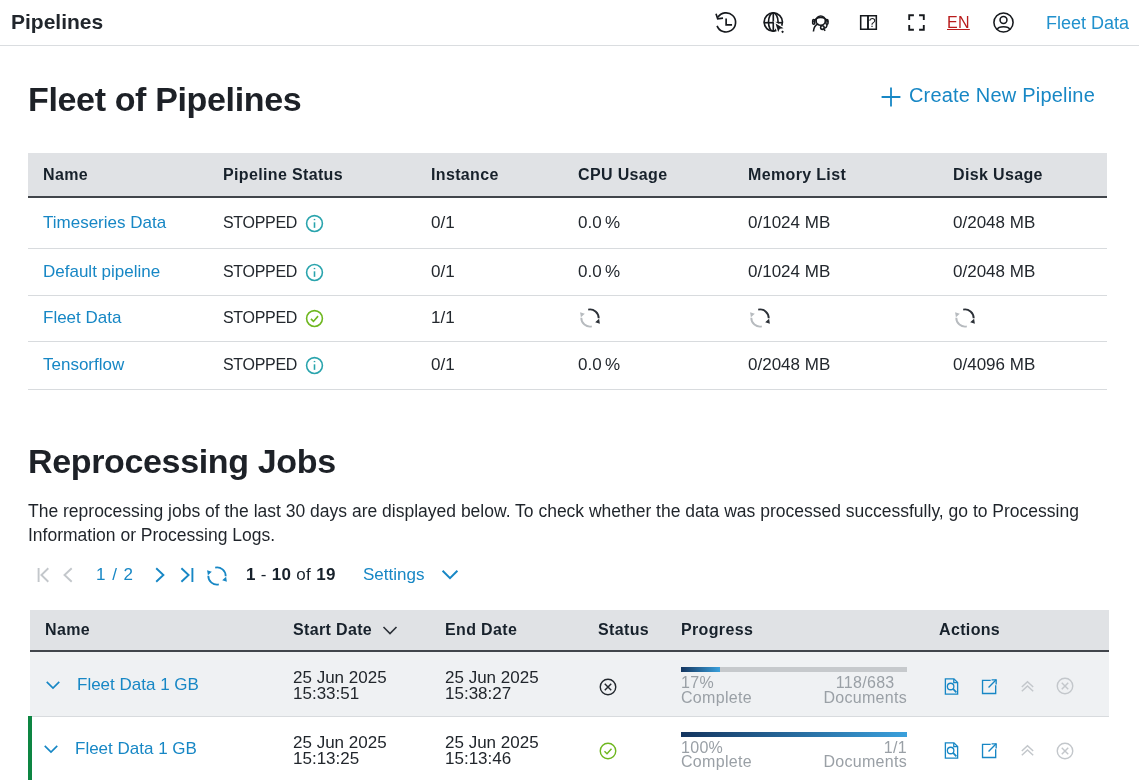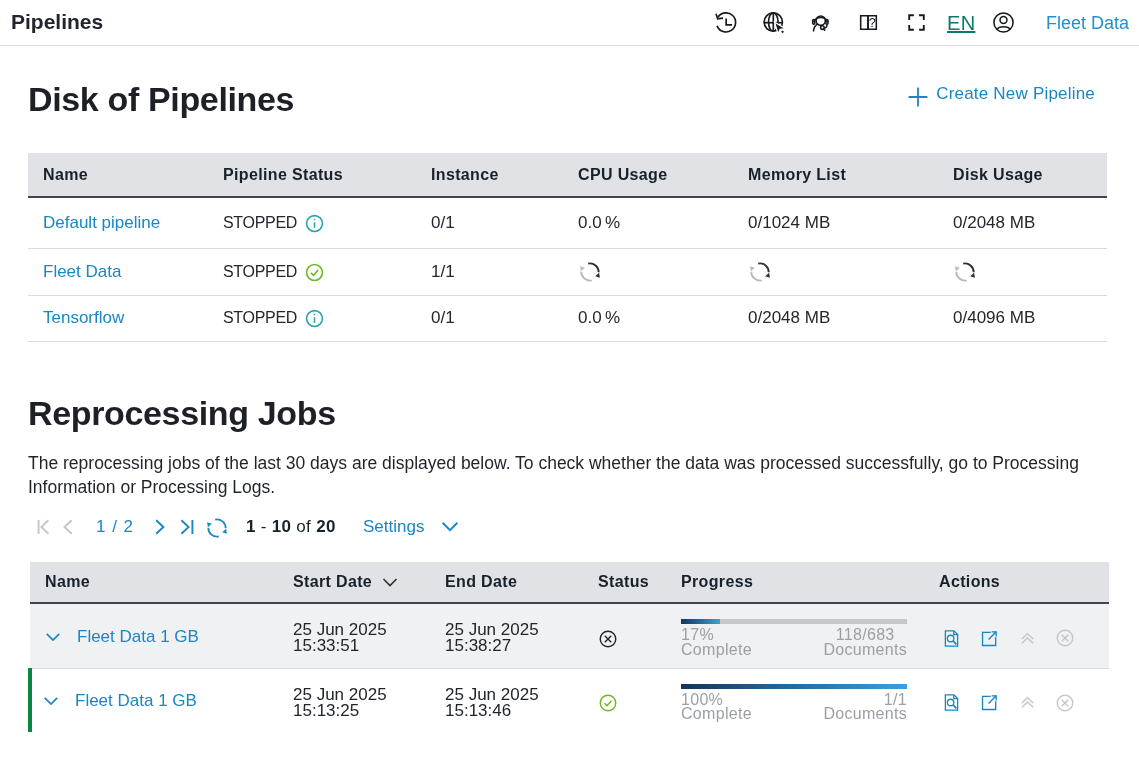--- a/index.html
+++ b/index.html
@@ -3,27 +3,27 @@
 <meta charset="utf-8">
 <style>
 * { box-sizing: border-box; margin:0; padding:0; }
 html,body { width:1139px; height:780px; overflow:hidden; background:#fff;
   font-family:"Liberation Sans", sans-serif; color:#23282e; }
 a { text-decoration:none; }
 
 .tophdr { position:relative; height:46px; border-bottom:1px solid #dadde0; }
 .tophdr h1 { position:absolute; left:11px; top:0; line-height:43px; font-size:21px; color:#21262c; }
 .hicon { position:absolute; top:10px; width:25px; height:25px; }
-.en { position:absolute; top:0; line-height:46px; font-size:20px; letter-spacing:0.3px; color:#0f766e;text-decoration:underline; }
+.en { position:absolute; top:0; line-height:46px; font-size:16px; letter-spacing:0.3px; color:#b91c1c;text-decoration:underline; }
 .fleet { position:absolute; top:0; line-height:46px; left:1046px; font-size:18px; color:#2191cd; }
 
 main { padding:0 0 0 28px; }
 .sec1top { margin-top:34px; height:48px; position:relative; }
 h2 { font-size:34px; letter-spacing:-0.35px; color:#1d2127; white-space:nowrap; }
-.createnew { position:absolute; right:44px; top:4px; font-size:17px; letter-spacing:0.2px; color:#1787c5; }
+.createnew { position:absolute; right:44px; top:4px; font-size:20px; letter-spacing:0.2px; color:#1787c5; }
 
 table { border-collapse:collapse; table-layout:fixed; width:1079px; }
 th { background:#e0e2e5; text-align:left; font-size:16px; letter-spacing:0.35px; color:#17212b; font-weight:bold; border-bottom:2px solid #41454b; }
 table.t1 { margin-top:25px; }
 table.t1 th { height:44px; padding:0; }
 table.t1 td { height:51px; padding:0; font-size:17px; border-bottom:1px solid #d8dbde; }
 table.t1 tbody tr:nth-child(2) td { height:47px; }
 table.t1 tbody tr:nth-child(3) td { height:46px; }
 table.t1 tbody tr:nth-child(4) td { height:48px; }
 td .st { vertical-align:-5px; margin-left:8px; }
@@ -94,21 +94,21 @@
   <div class="en" style="left:947px">EN</div>
   <svg class="hicon" style="left:991px" viewBox="0 0 24 24" fill="none" stroke="#16191d" stroke-width="1.5">
     <circle cx="12" cy="12" r="9.2"></circle>
     <circle cx="12" cy="9.6" r="3.3"></circle>
     <path d="M6.0 18.7 c 1.3 -3.6 10.7 -3.6 12.0 0"></path>
   </svg>
   <a class="fleet">Fleet Data</a>
 </div>
 <main>
   <div class="sec1top">
-    <h2>Disk of Pipelines</h2>
+    <h2>Fleet of Pipelines</h2>
     <a class="createnew"><svg style="position:absolute;left:-28px;top:3px" width="20" height="20" viewBox="0 0 20 20" fill="none" stroke="#1787c5" stroke-width="1.8">
           <path d="M10 0.6 V 19.4 M0.6 10 H 19.4"></path>
         </svg>Create New Pipeline</a>
   </div>
   <table class="t1">
     <colgroup>
         <col style="width:195px">
         <col style="width:208px">
         <col style="width:147px">
         <col style="width:170px">
@@ -120,20 +120,32 @@
       <th style="padding-left:15px">Name</th>
           <th>Pipeline Status</th>
           <th>Instance</th>
           <th>CPU Usage</th>
           <th>Memory List</th>
           <th>Disk Usage</th>
     </tr>
       </thead>
     <tbody>
       <tr>
+        <td style="padding-left:15px"><a class="lnk">Timeseries Data</a></td>
+        <td><span class="status">STOPPED</span><svg class="st" width="19" height="19" viewBox="0 0 24 24" fill="none" stroke="#2aa4ad" stroke-width="2">
+              <circle cx="12" cy="12" r="10"></circle>
+              <path d="M12 10.5 V 17.5"></path>
+              <path d="M12 6.2 V 7.8"></path>
+            </svg></td>
+        <td>0/1</td>
+          <td>0.0 %</td>
+          <td>0/1024 MB</td>
+          <td>0/2048 MB</td>
+      </tr>
+      <tr>
         <td style="padding-left:15px"><a class="lnk">Default pipeline</a></td>
         <td><span class="status">STOPPED</span><svg class="st" width="19" height="19" viewBox="0 0 24 24" fill="none" stroke="#2aa4ad" stroke-width="2">
               <circle cx="12" cy="12" r="10"></circle>
               <path d="M12 10.5 V 17.5"></path>
               <path d="M12 6.2 V 7.8"></path>
             </svg></td>
         <td>0/1</td>
           <td>0.0 %</td>
           <td>0/1024 MB</td>
           <td>0/2048 MB</td>
@@ -196,21 +208,21 @@
     <svg class="pi" style="left:149px;top:4px" width="20" height="20" viewBox="0 0 20 20" fill="none" stroke="#1787c5" stroke-width="1.9">
         <path d="M4.4 3.2 L 11.6 10 L 4.4 16.8"></path>
         <path d="M15.4 3 V 17"></path>
       </svg>
     <svg class="pi" style="left:177px;top:3px" width="24" height="24" viewBox="0 0 24 24" fill="none">
         <path d="M10.2 3.6 A 8.7 8.7 0 0 1 20.7 12.3" stroke="#1787c5" stroke-width="1.8"></path>
         <path d="M21.9 17.7 l -4.7 -1.4 3.9 -3.5 z" fill="#1787c5"></path>
         <path d="M13.8 20.4 A 8.7 8.7 0 0 1 3.3 11.7" stroke="#1787c5" stroke-width="1.8"></path>
         <path d="M2.1 6.3 l 4.7 1.4 -3.9 3.5 z" fill="#1787c5"></path>
       </svg>
-    <div class="pi counts" style="left:218px;top:2px"><b>1</b> - <b>10</b> of <b>20</b></div>
+    <div class="pi counts" style="left:218px;top:2px"><b>1</b> - <b>10</b> of <b>19</b></div>
     <div class="pi settings" style="left:335px;top:2px">Settings</div>
     <svg class="pi" style="left:412px;top:4px" width="20" height="20" viewBox="0 0 20 20" fill="none" stroke="#1787c5" stroke-width="2">
         <path d="M2.6 5.8 L 10 13.2 L 17.4 5.8"></path>
       </svg>
   </div>
   <table class="t2">
     <colgroup>
         <col style="width:263px">
         <col style="width:152px">
         <col style="width:153px">

